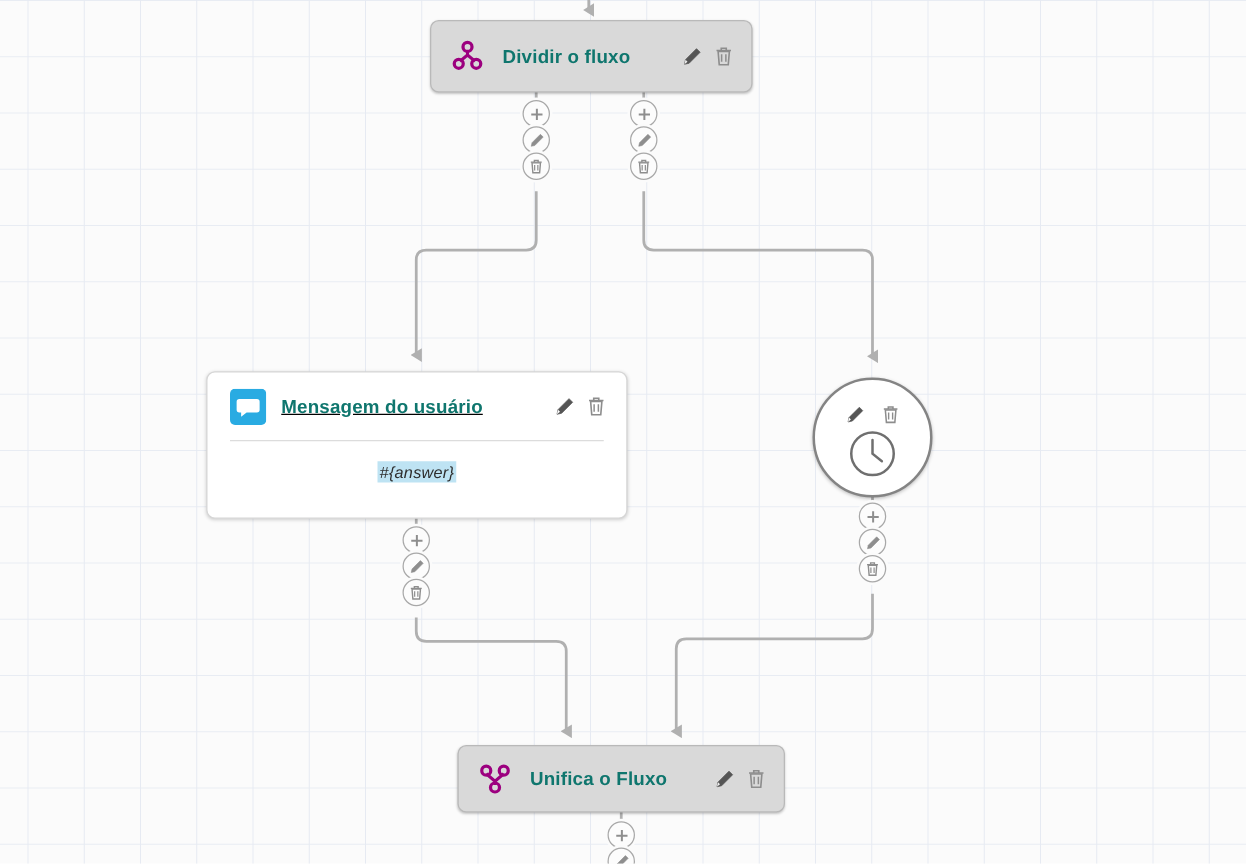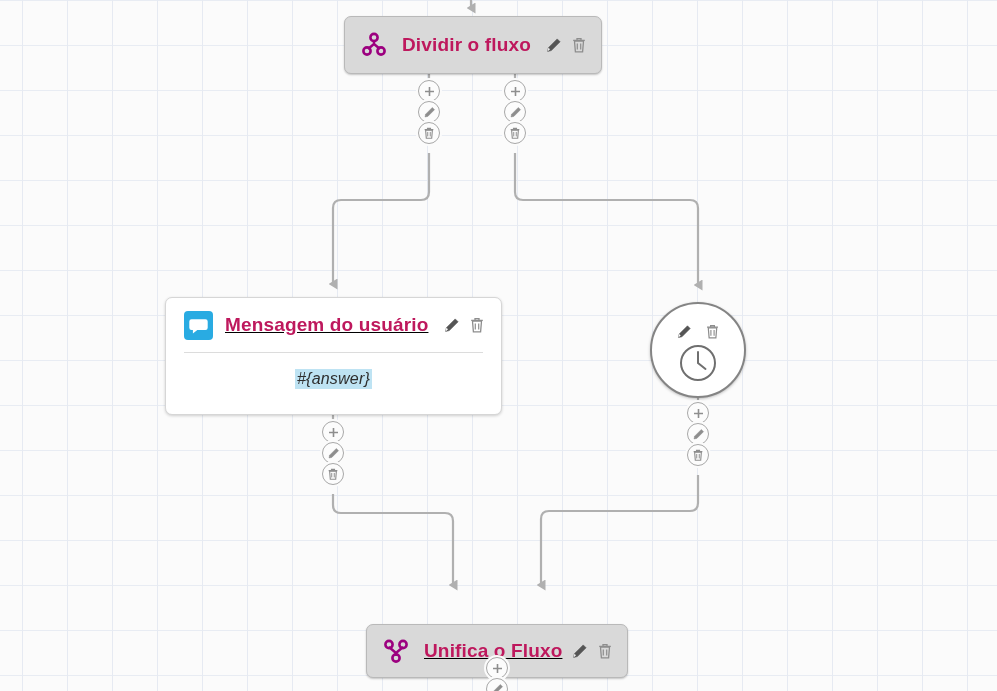--- a/index.html
+++ b/index.html
@@ -40,23 +40,23 @@
     display: flex;
     align-items: center;
     height: 100%;
     padding: 0 14px 0 16px;
   }
   .node.white .node-head { height: 54px; padding: 0 16px 0 18px; }
 
   .node-icon { flex: 0 0 auto; display: flex; align-items: center; justify-content: center; }
   .node-title {
     flex: 1 1 auto;
-    font-size: 19px;
+    font-size: 15px;
     font-weight: bold;
-    color: #be185d;
+    color: #0f766e;
     letter-spacing: .15px;
     margin-left: 15px;
     white-space: nowrap;
   }
   .node.white .node-title { margin-left: 12px; }
 
   .head-actions { flex: 0 0 auto; display: flex; align-items: center; gap: 9px; }
   .icon-btn { display: block; line-height: 0; cursor: pointer; }
 
   
@@ -64,21 +64,21 @@
     border-top: 1px solid #dcdcdc;
     margin: 0 18px;
     padding: 16px 0 14px;
     text-align: center;
   }
   .var-chip {
     display: inline-block;
     background: #bee3f3;
     color: #2e2e2e;
     font-style: italic;
-    font-size: 16px;
+    font-size: 13px;
     padding: 1px 2px;
     letter-spacing: .2px;
   }
 
   
   .circle-node {
     position: absolute;
     width: 96px; height: 96px;
     border-radius: 50%;
     background: #ffffff;
@@ -298,21 +298,21 @@
     </div>
     <div class="ctrl">
       <svg width="12" height="13" viewBox="0 0 16 17">
         <path d="M2.2 3.4 h11.6 M6 1.6 h4 v1.8 h-4 z" stroke="#8e8e8e" stroke-width="1.5" fill="none"></path>
         <path d="M3.5 4.2 h9 l-0.9 10.6 h-7.2 z" stroke="#8e8e8e" stroke-width="1.5" fill="none"></path>
         <path d="M6.3 6.4 v6 M9.7 6.4 v6" stroke="#8e8e8e" stroke-width="1.3"></path>
       </svg>
     </div>
   </div>
 
-  <div class="node grey" style="left:366px; top:624px; width:262px; height:54px;text-decoration:underline;">
+  <div class="node grey" style="left:366px; top:596px; width:262px; height:54px;">
     <div class="node-head">
       <span class="node-icon">
         <svg width="26" height="26" viewBox="0 0 26 26">
           <path d="M6 9 L13 15 M20 9 L13 15 M13 15 L13 18" stroke="#9c007f" stroke-width="2.4" fill="none"></path>
           <circle cx="6" cy="6.5" r="3.6" fill="none" stroke="#9c007f" stroke-width="2.6"></circle>
           <circle cx="20" cy="6.5" r="3.6" fill="none" stroke="#9c007f" stroke-width="2.6"></circle>
           <circle cx="13" cy="20" r="3.6" fill="none" stroke="#9c007f" stroke-width="2.6"></circle>
         </svg>
       </span>
       <span class="node-title">Unifica o Fluxo</span>

